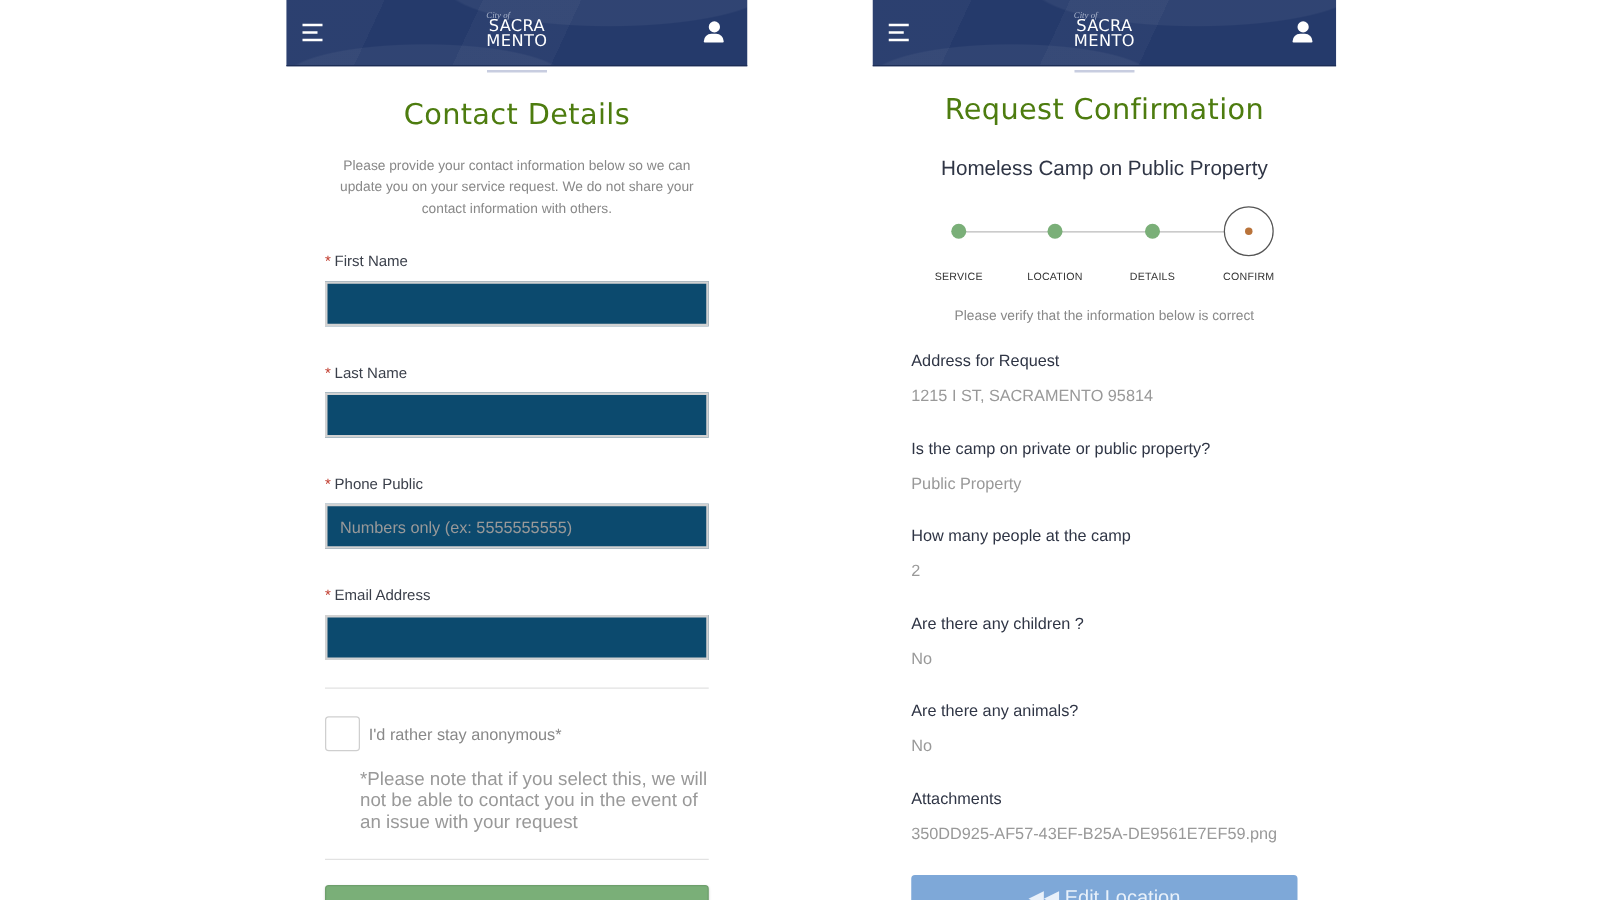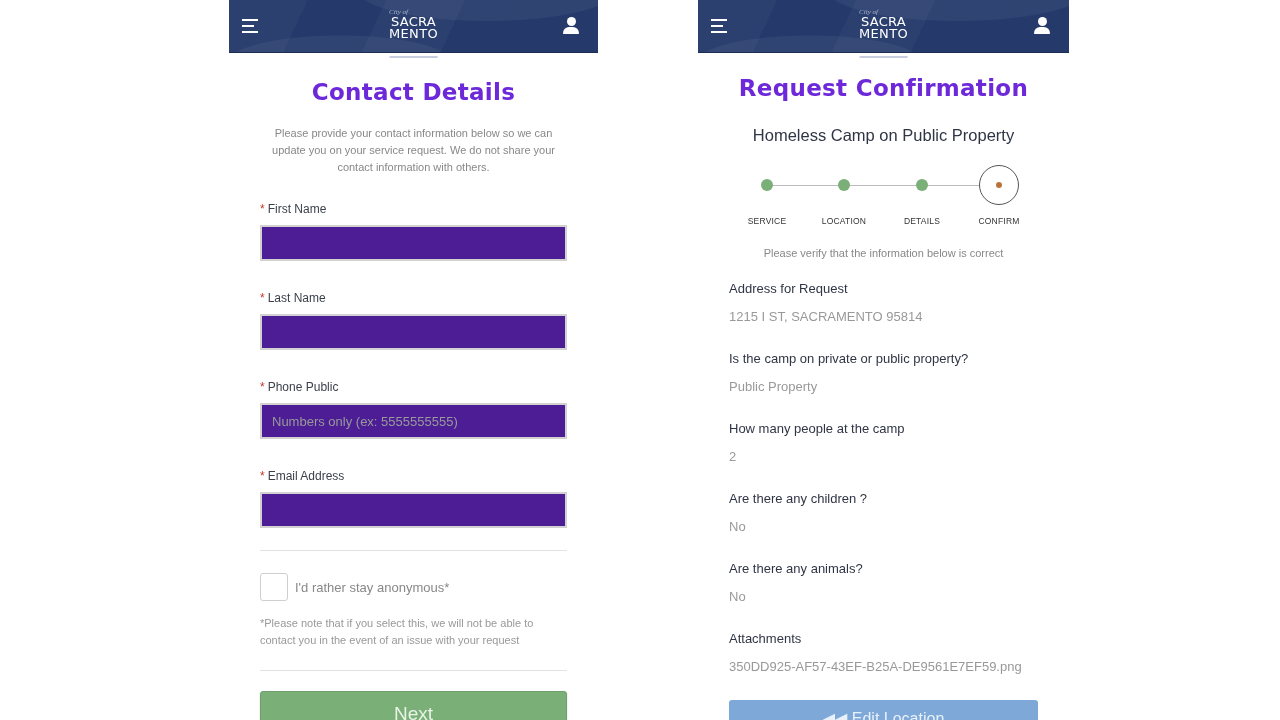--- a/index.html
+++ b/index.html
@@ -22,33 +22,33 @@
     .menu-icon span:nth-child(2) { width: 12px; }
     .menu-icon span:nth-child(1), .menu-icon span:nth-child(3) { width: 16px; }
     .logo { position: absolute; left: 50%; transform: translateX(-50%); top: 8px; text-align: center; color: #fff; line-height: 12px; }
     .logo .city { font-family: Liberation Serif, serif; font-style: italic; font-size: 7px; color: #aab4cc; text-align: left; line-height: 8px; }
     .logo .word { font-size: 13px; letter-spacing: 0.3px; font-family: "DejaVu Sans", sans-serif; }
     .logo .word2 { border-bottom: 2px solid #c8cde0; padding-bottom: 16px; }
     .user-icon { position: absolute; right: 19px; top: 17px; width: 16px; height: 18px; cursor: pointer; }
     .user-icon .head { width: 9px; height: 9px; background: #fff; border-radius: 50%; margin: 0 auto; }
     .user-icon .body { width: 16px; height: 7px; background: #fff; border-radius: 7px 7px 1px 1px; margin-top: 1px; }
 
-    .title { text-align: center; font-family: "DejaVu Sans", sans-serif; font-weight: 700; color: #6d28d9; letter-spacing: 0.3px; }
+    .title { text-align: center; font-family: "DejaVu Sans", sans-serif; font-weight: 400; color: #4d7c0f; letter-spacing: 0.3px; }
     #left .title { font-size: 23px; margin-top: 26px; }
     .intro { text-align: center; font-size: 11px; color: #888; line-height: 17px; width: 300px; margin: 20px auto 0; }
     .form { padding: 0 31px; }
     .field-label { font-size: 12px; color: #3a3f4a; margin-top: 14px; }
     .field-label .req { color: #c0392b; margin-right: 3px; }
-    .text-input { display: block; width: 307px; height: 36px; border: 2px solid #d2d2d2; margin-top: 9px; font-size: 13px; color: #999; padding: 0 10px; font-family: "Liberation Sans", sans-serif; background: #4c1d95; }
+    .text-input { display: block; width: 307px; height: 36px; border: 2px solid #d2d2d2; margin-top: 9px; font-size: 13px; color: #999; padding: 0 10px; font-family: "Liberation Sans", sans-serif; background: #0c4a6e; }
     .text-input::placeholder { color: #999; }
     .divider { height: 1px; background: #e2e2e2; width: 307px; }
     .anon-row { display: flex; align-items: center; margin-top: 22px; }
     .checkbox { width: 28px; height: 28px; border: 1px solid #cfcfcf; border-radius: 3px; background: #fff; cursor: pointer; }
     .anon-label { font-size: 13px; color: #888; margin-left: 7px; }
-    .anon-note { font-size: 11px; color: #999; line-height: 17px; margin-top: 14px; }
+    .anon-note { font-size: 15px; color: #999; line-height: 17px; margin-top: 14px; margin-left: 28px; }
     .next-btn { display: block; width: 307px; height: 46px; background: #7aaf78; border: 1px solid #6e9f6c; border-radius: 3px; color: #e8f3e6; font-size: 19px; text-align: center; line-height: 44px; cursor: pointer; box-shadow: 0 1px 2px rgba(0,0,0,0.2); font-family: "Liberation Sans", sans-serif; }
 
     #right .title { font-size: 23px; margin-top: 22px; }
     .subtitle { text-align: center; font-size: 16.5px; color: #2f3545; margin-top: 25px; }
     .stepper { position: relative; height: 70px; margin-top: 18px; }
     .step-line { position: absolute; top: 22px; left: 69px; width: 232px; height: 1px; background: #bbb; }
     .step { position: absolute; top: 0; width: 80px; text-align: center; }
     .step .dot-wrap { height: 44px; display: flex; align-items: center; justify-content: center; }
     .step .dot { width: 12px; height: 12px; border-radius: 50%; background: #7aaf78; }
     .step .ring { width: 40px; height: 40px; border-radius: 50%; border: 1px solid #555; background: #fff; display: flex; align-items: center; justify-content: center; }

